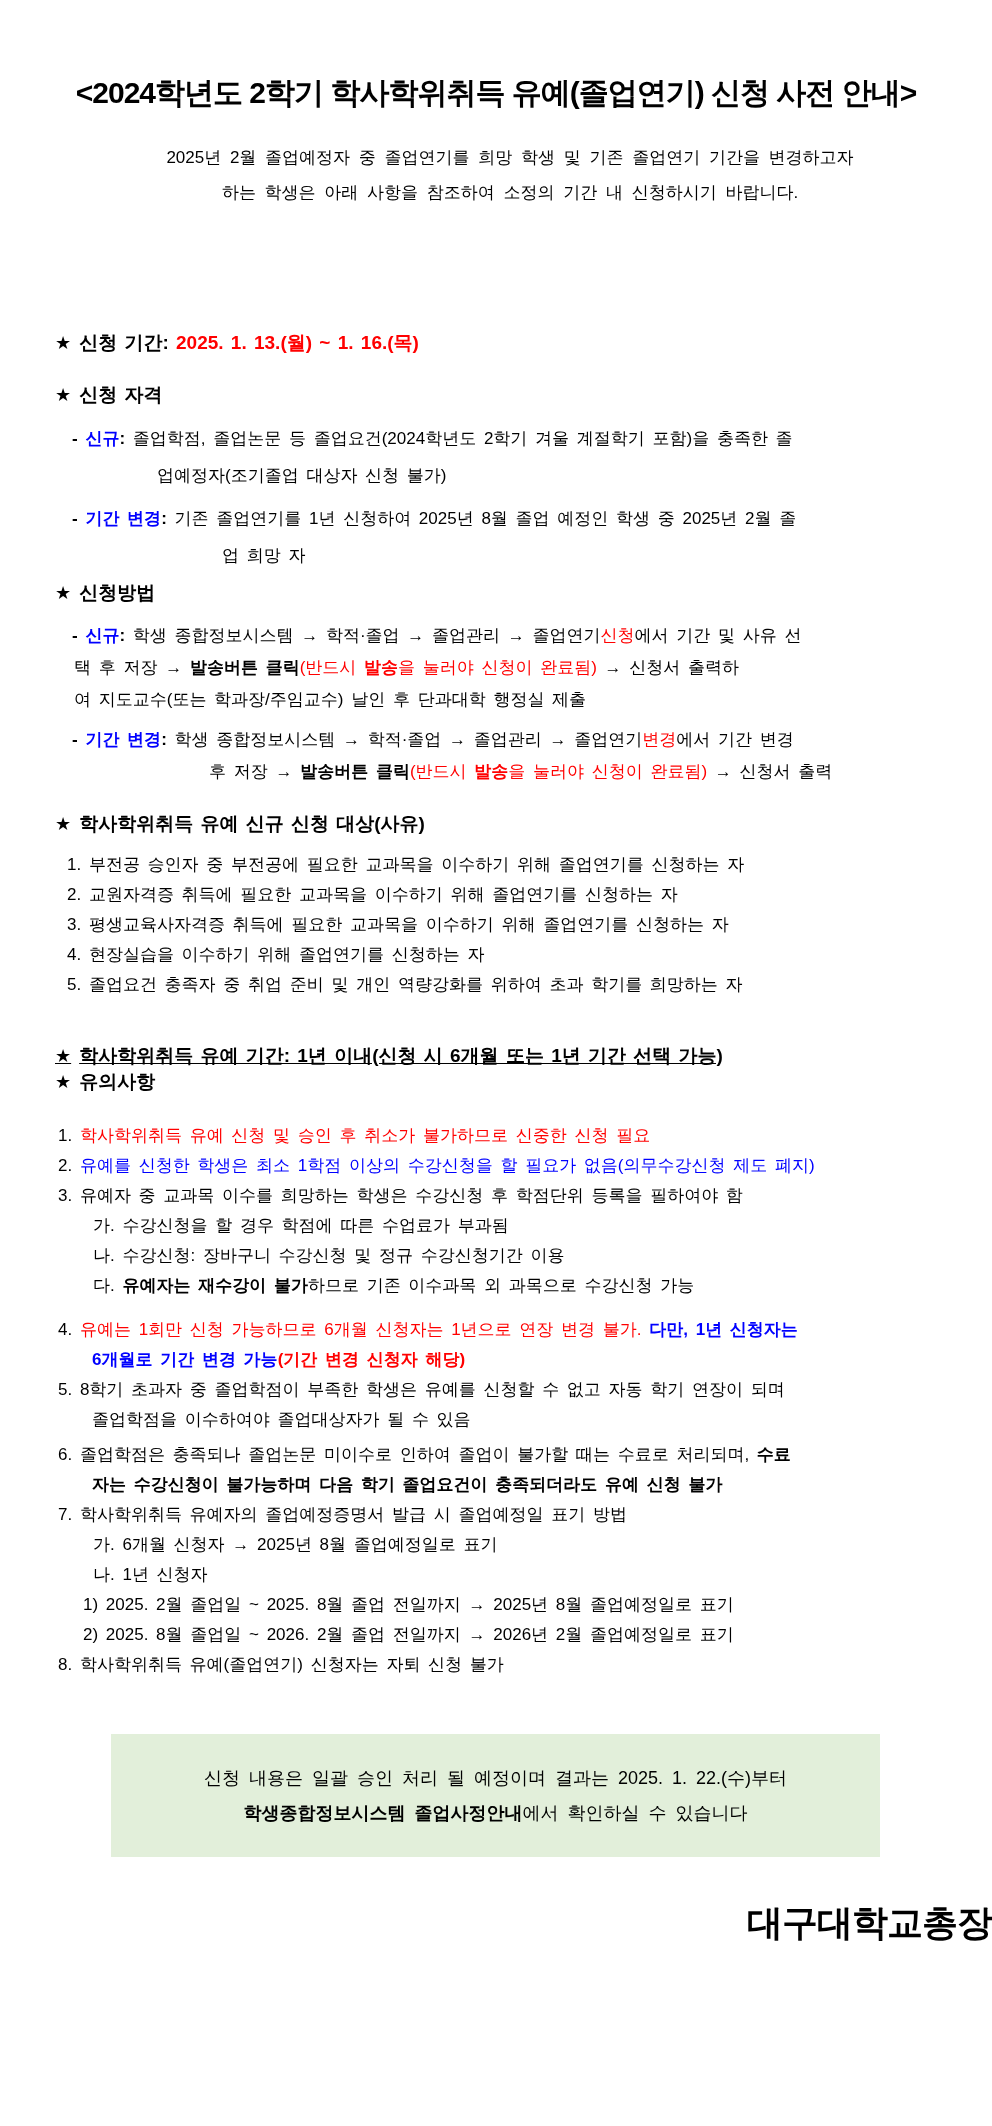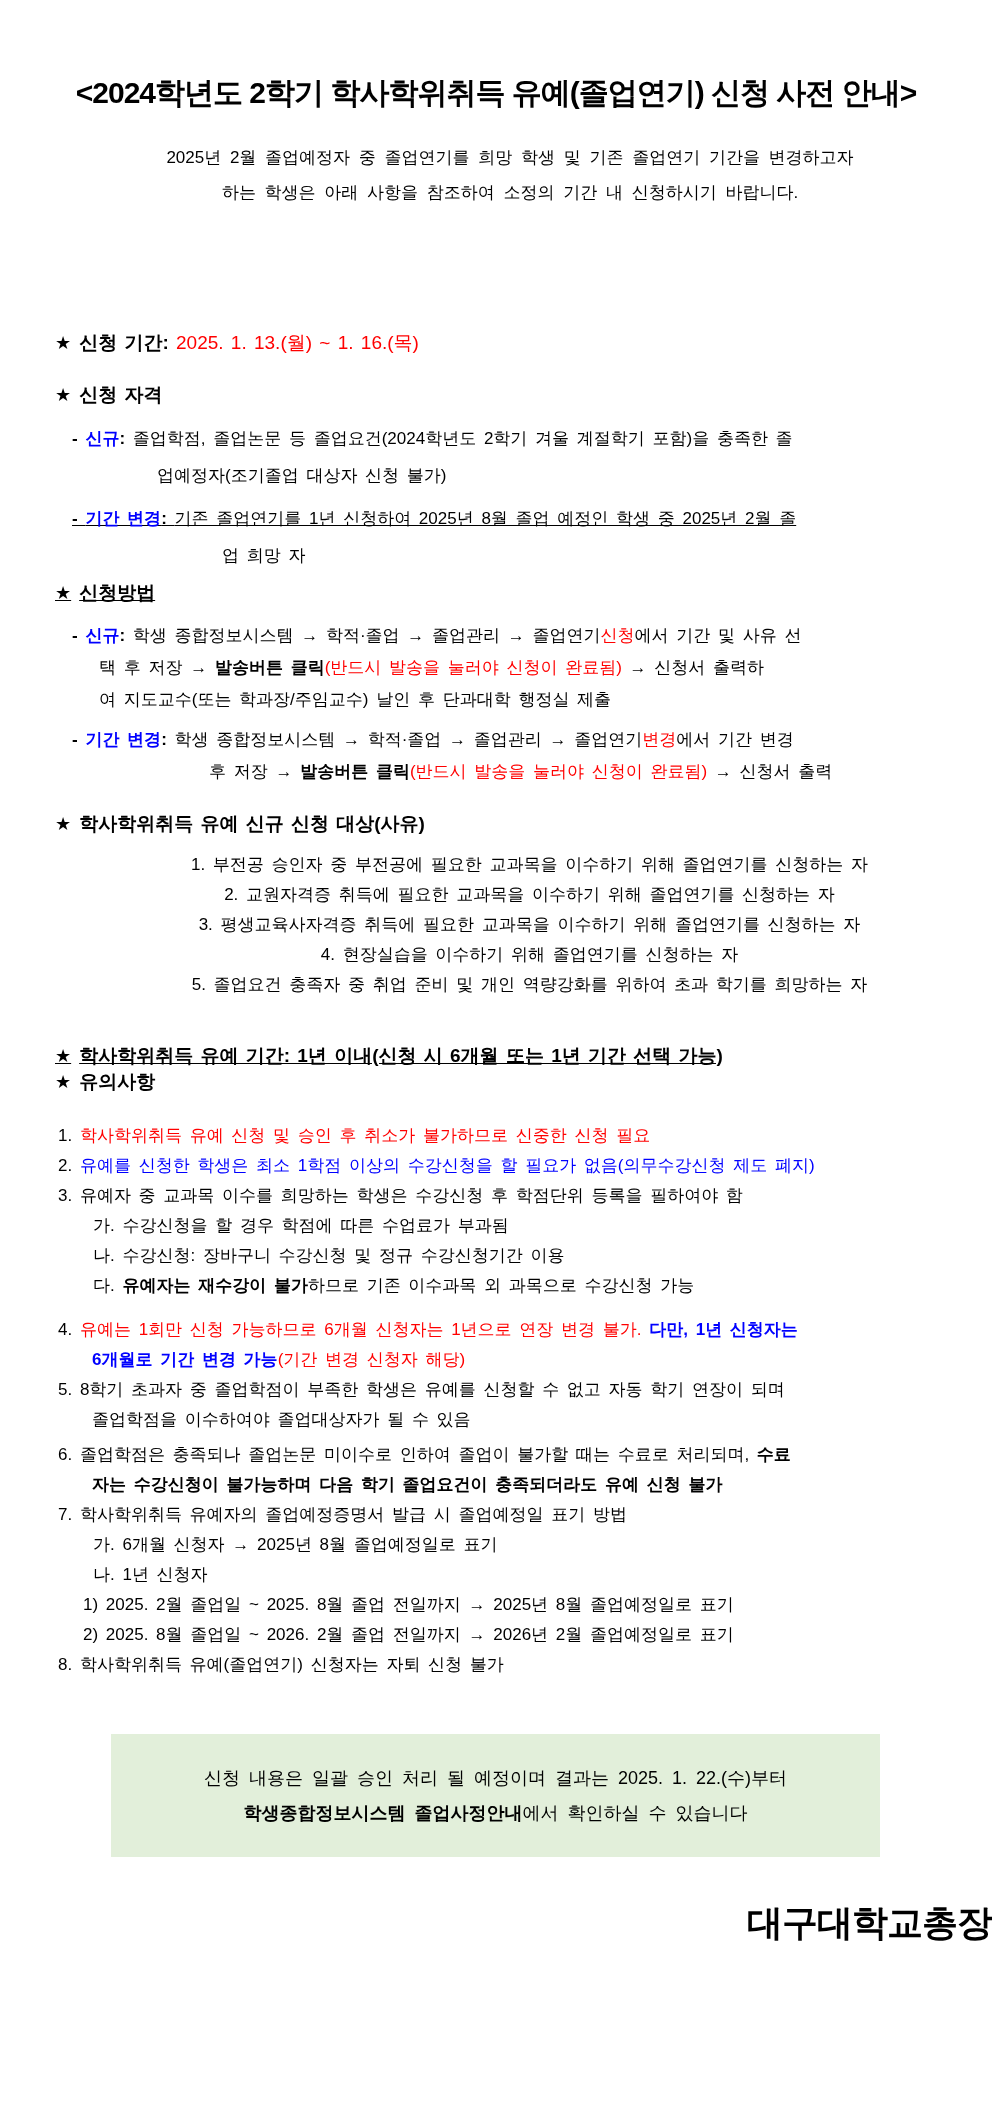--- a/index.html
+++ b/index.html
@@ -24,36 +24,36 @@
   .intro{margin-top:25px;text-align:center;font-size:17px;line-height:35px;word-spacing:4px;}
   .intro p{white-space:nowrap;padding-left:28px;}
   
   .line{white-space:nowrap;font-size:17px;word-spacing:3px;}
   .heading{font-size:19px;font-weight:bold;padding-left:55px;line-height:26px;word-spacing:2px;}
   .star{font-size:18px;margin-right:8px;}
   .dash{padding-left:72px;line-height:37px;}
   .dash-cont{padding-left:157px;line-height:37px;}
   .dash-cont2{padding-left:222px;line-height:37px;}
   .method{padding-left:72px;line-height:32px;}
-  .method-cont{padding-left:99px;line-height:32px;}
+  .method-cont{padding-left:74px;line-height:32px;}
   .method-cont2{padding-left:209px;line-height:32px;}
-  .reason{padding-left:67px;line-height:30px;text-align:center;}
+  .reason{padding-left:67px;line-height:30px;}
   .note{padding-left:58px;line-height:30px;}
   .note-cont{padding-left:92px;line-height:30px;}
   .note-sub{padding-left:93px;line-height:30px;}
   .note-subsub{padding-left:83px;line-height:30px;}
   
-  .m5{margin-top:5px;}.m6{margin-top:6px;text-decoration:underline;}.m8{margin-top:8px;}
+  .m5{margin-top:5px;}.m6{margin-top:6px;}.m8{margin-top:8px;}
   .m12{margin-top:12px;}.m13{margin-top:13px;}.m14{margin-top:14px;}
   .m26{margin-top:26px;}.m43{margin-top:43px;text-decoration:underline;}.m48{margin-top:23px;}
   .m57{}.m120{margin-top:120px;}
   
   .seg-b{font-weight:bold;}
   .seg-r{color:var(--red);}
-  .seg-rb{color:var(--red);font-weight:normal;}
+  .seg-rb{color:var(--red);font-weight:bold;}
   .seg-bl{color:var(--blue);}
   .seg-blb{color:var(--blue);font-weight:bold;}
   
   .result-box{
     margin-top:54px;margin-left:111px;width:769px;height:123px;
     background:var(--box-bg);
     display:flex;flex-direction:column;justify-content:center;align-items:center;
     gap:15px;
   }
   .result-box p{font-size:18px;line-height:20px;word-spacing:4px;white-space:nowrap;}

